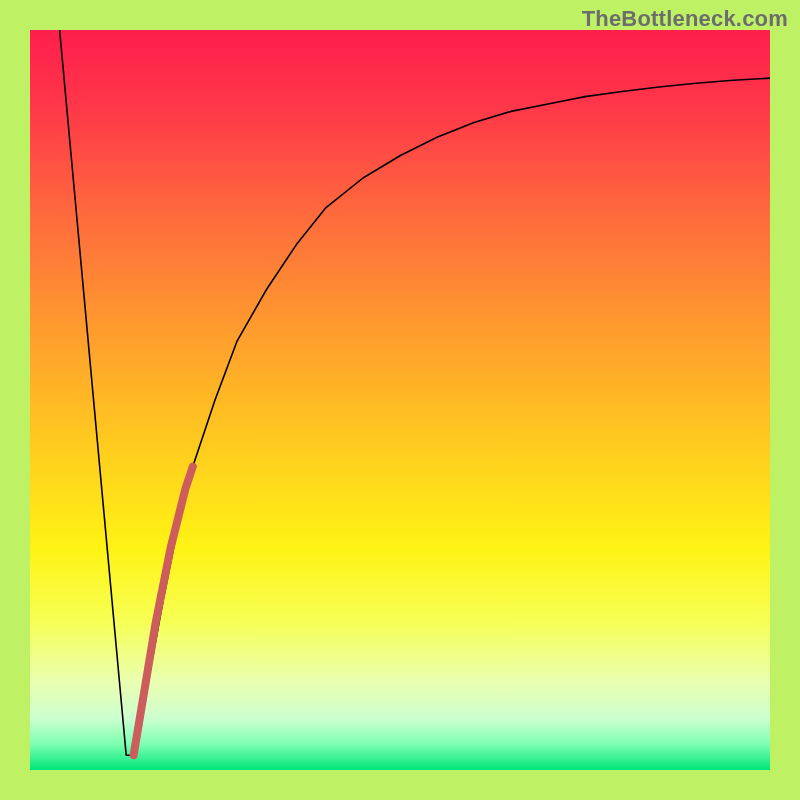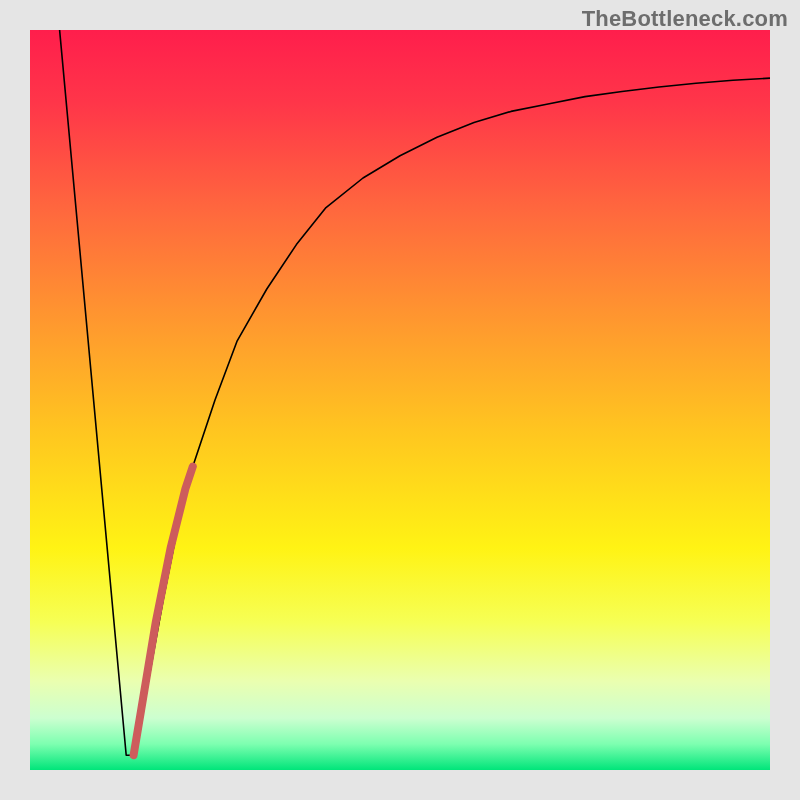--- a/index.html
+++ b/index.html
@@ -9,21 +9,21 @@
     height: 800px;
     background: #000;
     overflow: hidden;
     font-family: Arial, Helvetica, sans-serif;
   }
   .frame {
     position: absolute;
     left: 0; top: 0;
     width: 800px;
     height: 800px;
-    background: #e5e5e5;
+    background: #bef264;
   }
   .plot {
     position: absolute;
     left: 30px;
     top: 30px;
     width: 740px;
     height: 740px;
   }
   .watermark {
     position: absolute;

